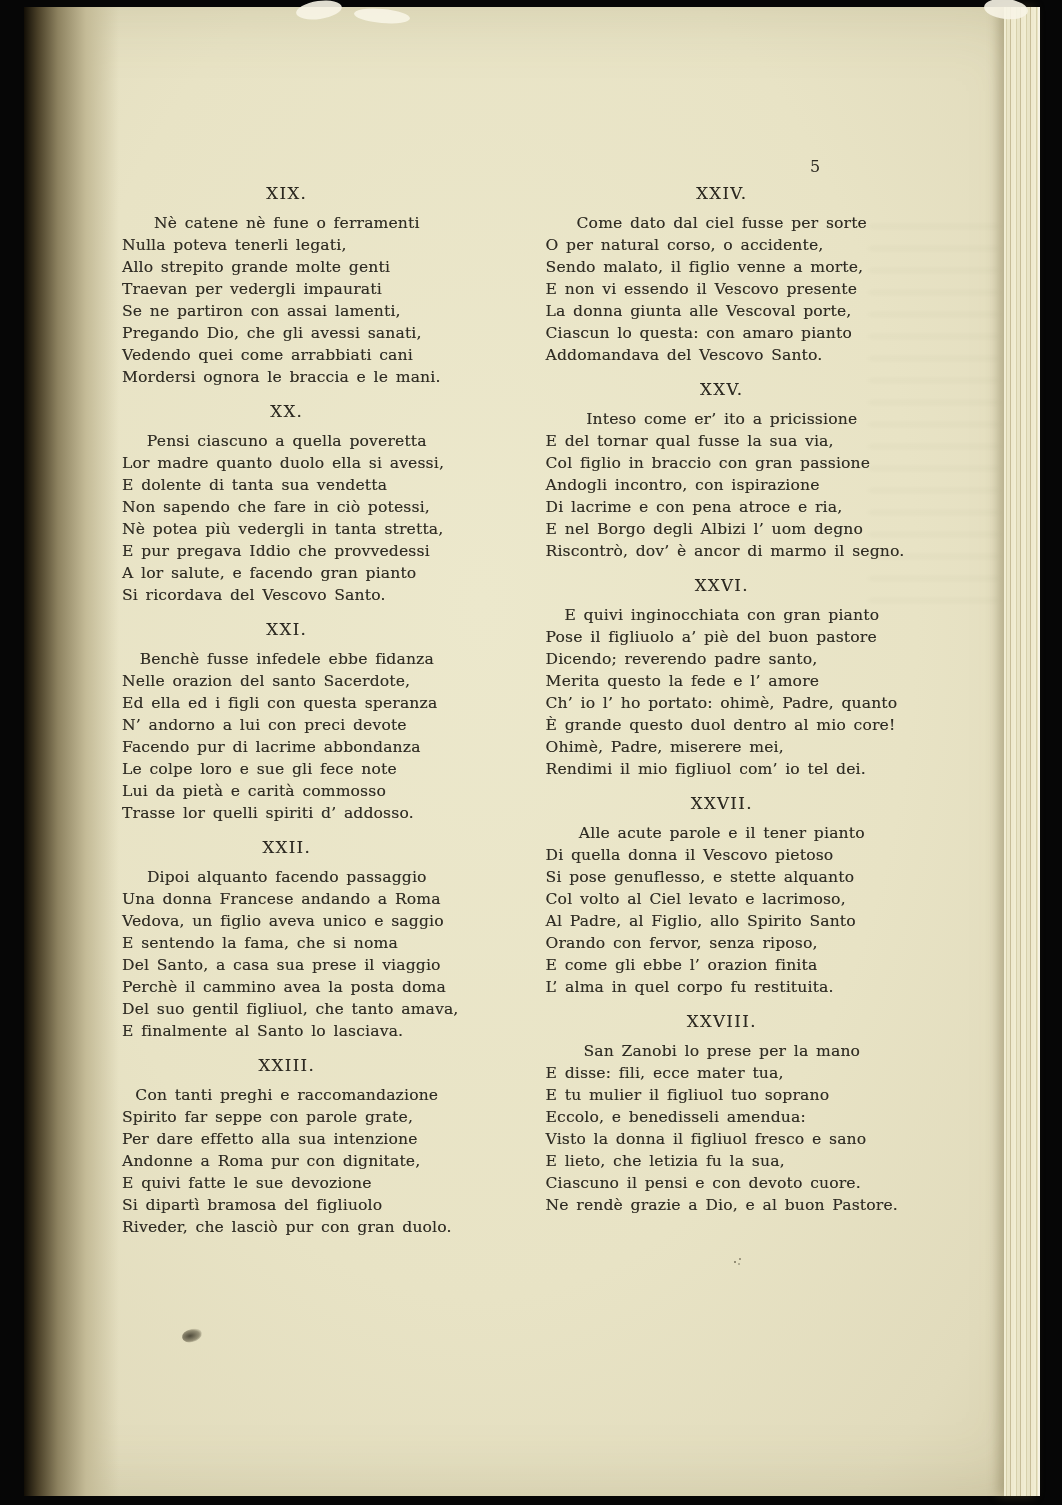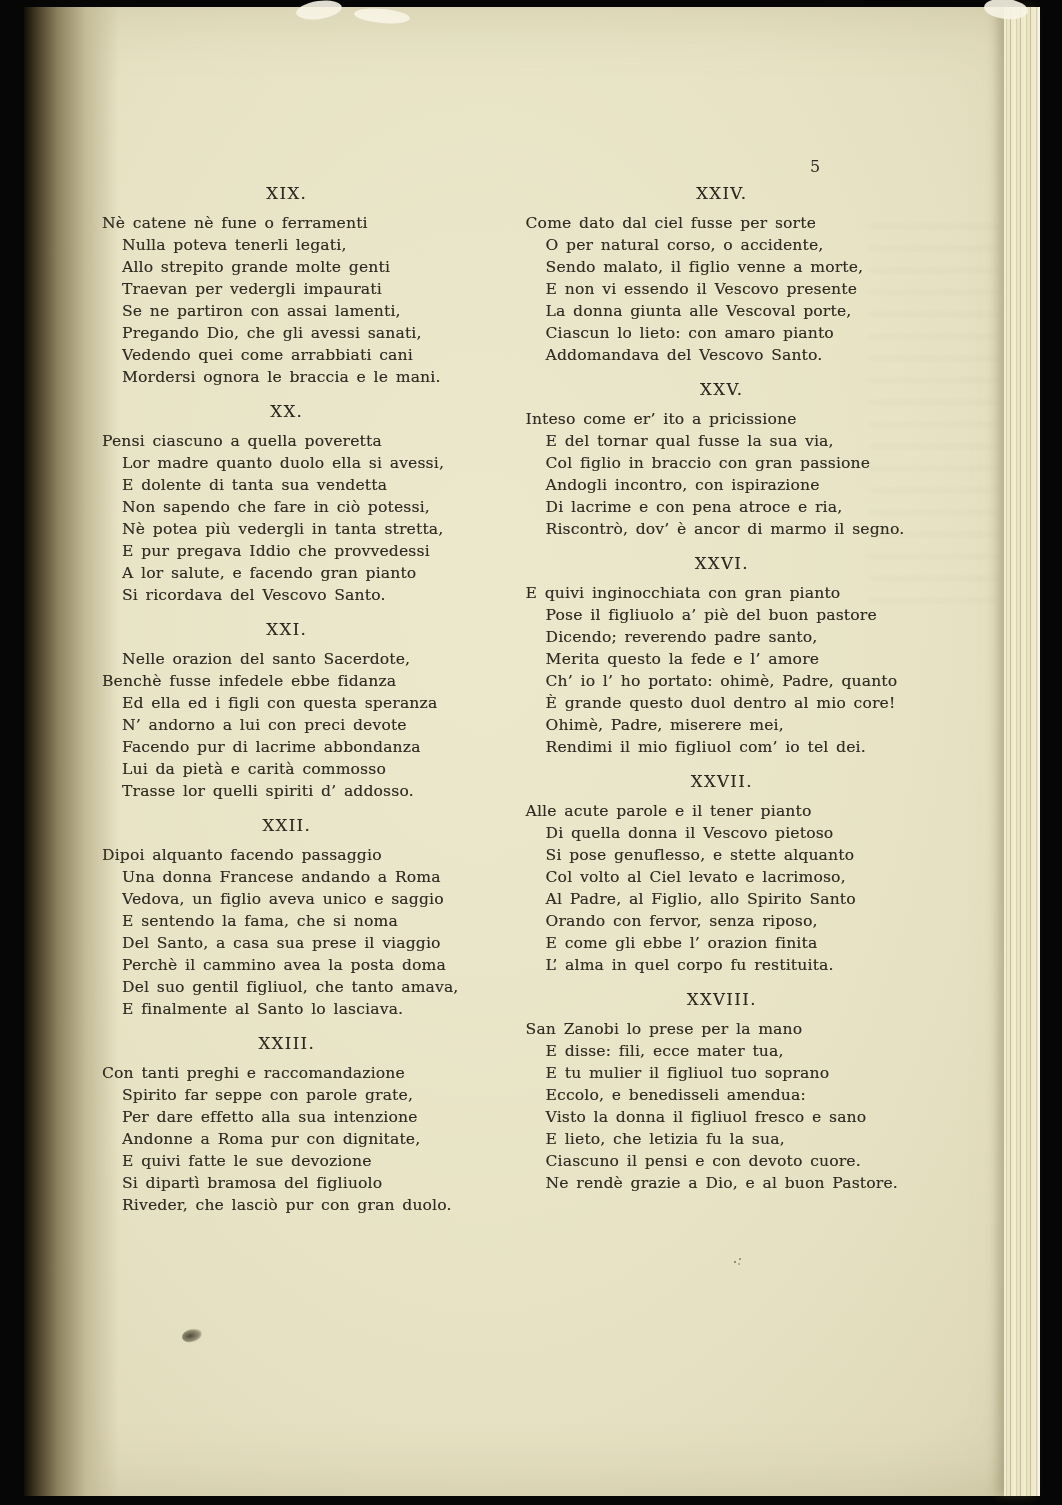--- a/index.html
+++ b/index.html
@@ -52,21 +52,21 @@
   .stanza-heading{
     text-align:center;font-size:16.5px;letter-spacing:1.4px;
     line-height:22px;margin:0 0 7px 0;color:#2b2820;
     text-shadow:.2px .3px .5px rgba(46,42,32,.4);
   }
   .verse-line{
     font-size:15.5px;line-height:22px;letter-spacing:.2px;word-spacing:2.5px;
     white-space:nowrap;padding-left:20px;
     text-shadow:.2px .3px .5px rgba(46,42,32,.45);
   }
-  .verse-line.first{padding-left:0;}
+  .verse-line.first{padding-left:0;text-align:center;}
   .smudge{
     position:absolute;left:158px;top:1322px;width:20px;height:13px;
     background:radial-gradient(ellipse at 40% 50%, rgba(52,48,34,.85) 0%, rgba(70,64,44,.5) 55%, rgba(70,64,44,0) 80%);
     border-radius:50% 40% 55% 45%;transform:rotate(-12deg);
   }
   .printers-mark{position:absolute;left:708px;top:1250px;width:10px;height:8px;}
   .printers-mark::before{
     content:"";position:absolute;left:2px;top:4px;width:2px;height:2px;border-radius:50%;
     background:rgba(56,50,34,.65);
     box-shadow:5px -3px 0 rgba(56,50,34,.55), 4px 2px 0 rgba(56,50,34,.4);
@@ -103,25 +103,26 @@
             <div class="verse-line">Lor madre quanto duolo ella si avessi,</div>
             <div class="verse-line">E dolente di tanta sua vendetta</div>
             <div class="verse-line">Non sapendo che fare in ciò potessi,</div>
             <div class="verse-line">Nè potea più vedergli in tanta stretta,</div>
             <div class="verse-line">E pur pregava Iddio che provvedessi</div>
             <div class="verse-line">A lor salute, e facendo gran pianto</div>
             <div class="verse-line">Si ricordava del Vescovo Santo.</div>
           </section>
           <section class="stanza">
             <div class="stanza-heading">XXI.</div>
+            <div class="verse-line first">Benchè fusse infedele ebbe fidanza</div>
             <div class="verse-line">Nelle orazion del santo Sacerdote,</div>
-            <div class="verse-line first">Benchè fusse infedele ebbe fidanza</div>
             <div class="verse-line">Ed ella ed i figli con questa speranza</div>
             <div class="verse-line">N’ andorno a lui con preci devote</div>
             <div class="verse-line">Facendo pur di lacrime abbondanza</div>
+            <div class="verse-line">Le colpe loro e sue gli fece note</div>
             <div class="verse-line">Lui da pietà e carità commosso</div>
             <div class="verse-line">Trasse lor quelli spiriti d’ addosso.</div>
           </section>
           <section class="stanza">
             <div class="stanza-heading">XXII.</div>
             <div class="verse-line first">Dipoi alquanto facendo passaggio</div>
             <div class="verse-line">Una donna Francese andando a Roma</div>
             <div class="verse-line">Vedova, un figlio aveva unico e saggio</div>
             <div class="verse-line">E sentendo la fama, che si noma</div>
             <div class="verse-line">Del Santo, a casa sua prese il viaggio</div>
@@ -141,30 +142,31 @@
           </section>
         </div>
       <div class="column column-right">
           <section class="stanza">
             <div class="stanza-heading">XXIV.</div>
             <div class="verse-line first">Come dato dal ciel fusse per sorte</div>
             <div class="verse-line">O per natural corso, o accidente,</div>
             <div class="verse-line">Sendo malato, il figlio venne a morte,</div>
             <div class="verse-line">E non vi essendo il Vescovo presente</div>
             <div class="verse-line">La donna giunta alle Vescoval porte,</div>
-            <div class="verse-line">Ciascun lo lieto: con amaro pianto</div>
+            <div class="verse-line">Ciascun lo questa: con amaro pianto</div>
             <div class="verse-line">Addomandava del Vescovo Santo.</div>
           </section>
           <section class="stanza">
             <div class="stanza-heading">XXV.</div>
             <div class="verse-line first">Inteso come er’ ito a pricissione</div>
             <div class="verse-line">E del tornar qual fusse la sua via,</div>
             <div class="verse-line">Col figlio in braccio con gran passione</div>
             <div class="verse-line">Andogli incontro, con ispirazione</div>
             <div class="verse-line">Di lacrime e con pena atroce e ria,</div>
+            <div class="verse-line">E nel Borgo degli Albizi l’ uom degno</div>
             <div class="verse-line">Riscontrò, dov’ è ancor di marmo il segno.</div>
           </section>
           <section class="stanza">
             <div class="stanza-heading">XXVI.</div>
             <div class="verse-line first">E quivi inginocchiata con gran pianto</div>
             <div class="verse-line">Pose il figliuolo a’ piè del buon pastore</div>
             <div class="verse-line">Dicendo; reverendo padre santo,</div>
             <div class="verse-line">Merita questo la fede e l’ amore</div>
             <div class="verse-line">Ch’ io l’ ho portato: ohimè, Padre, quanto</div>
             <div class="verse-line">È grande questo duol dentro al mio core!</div>

